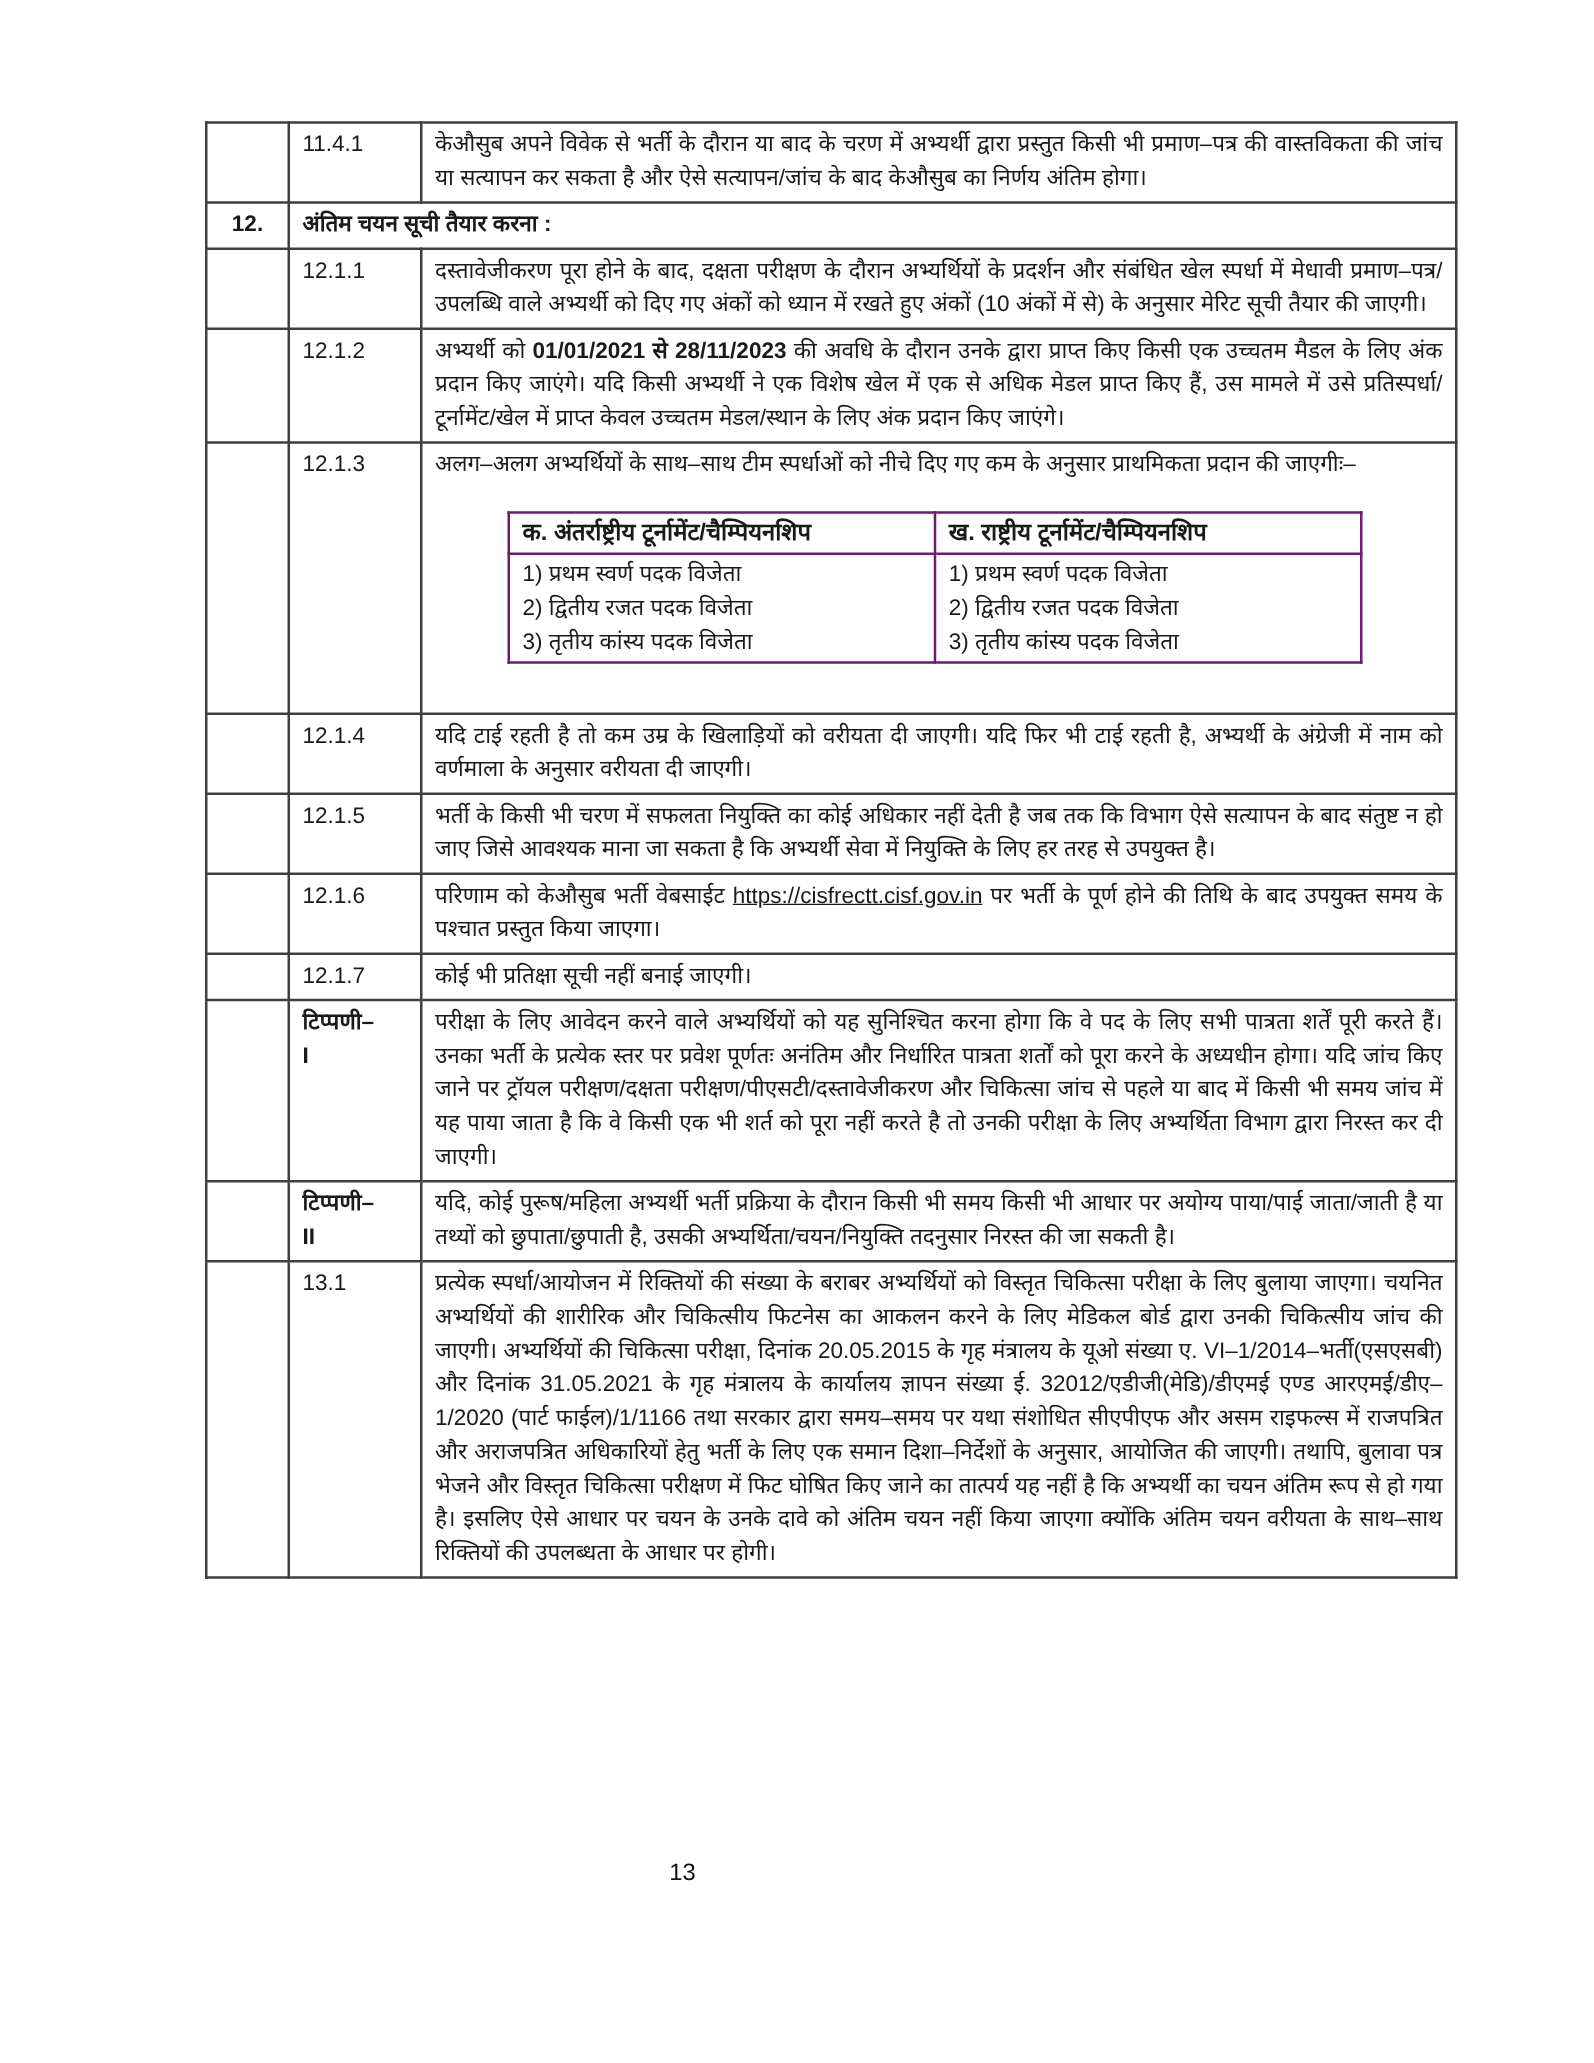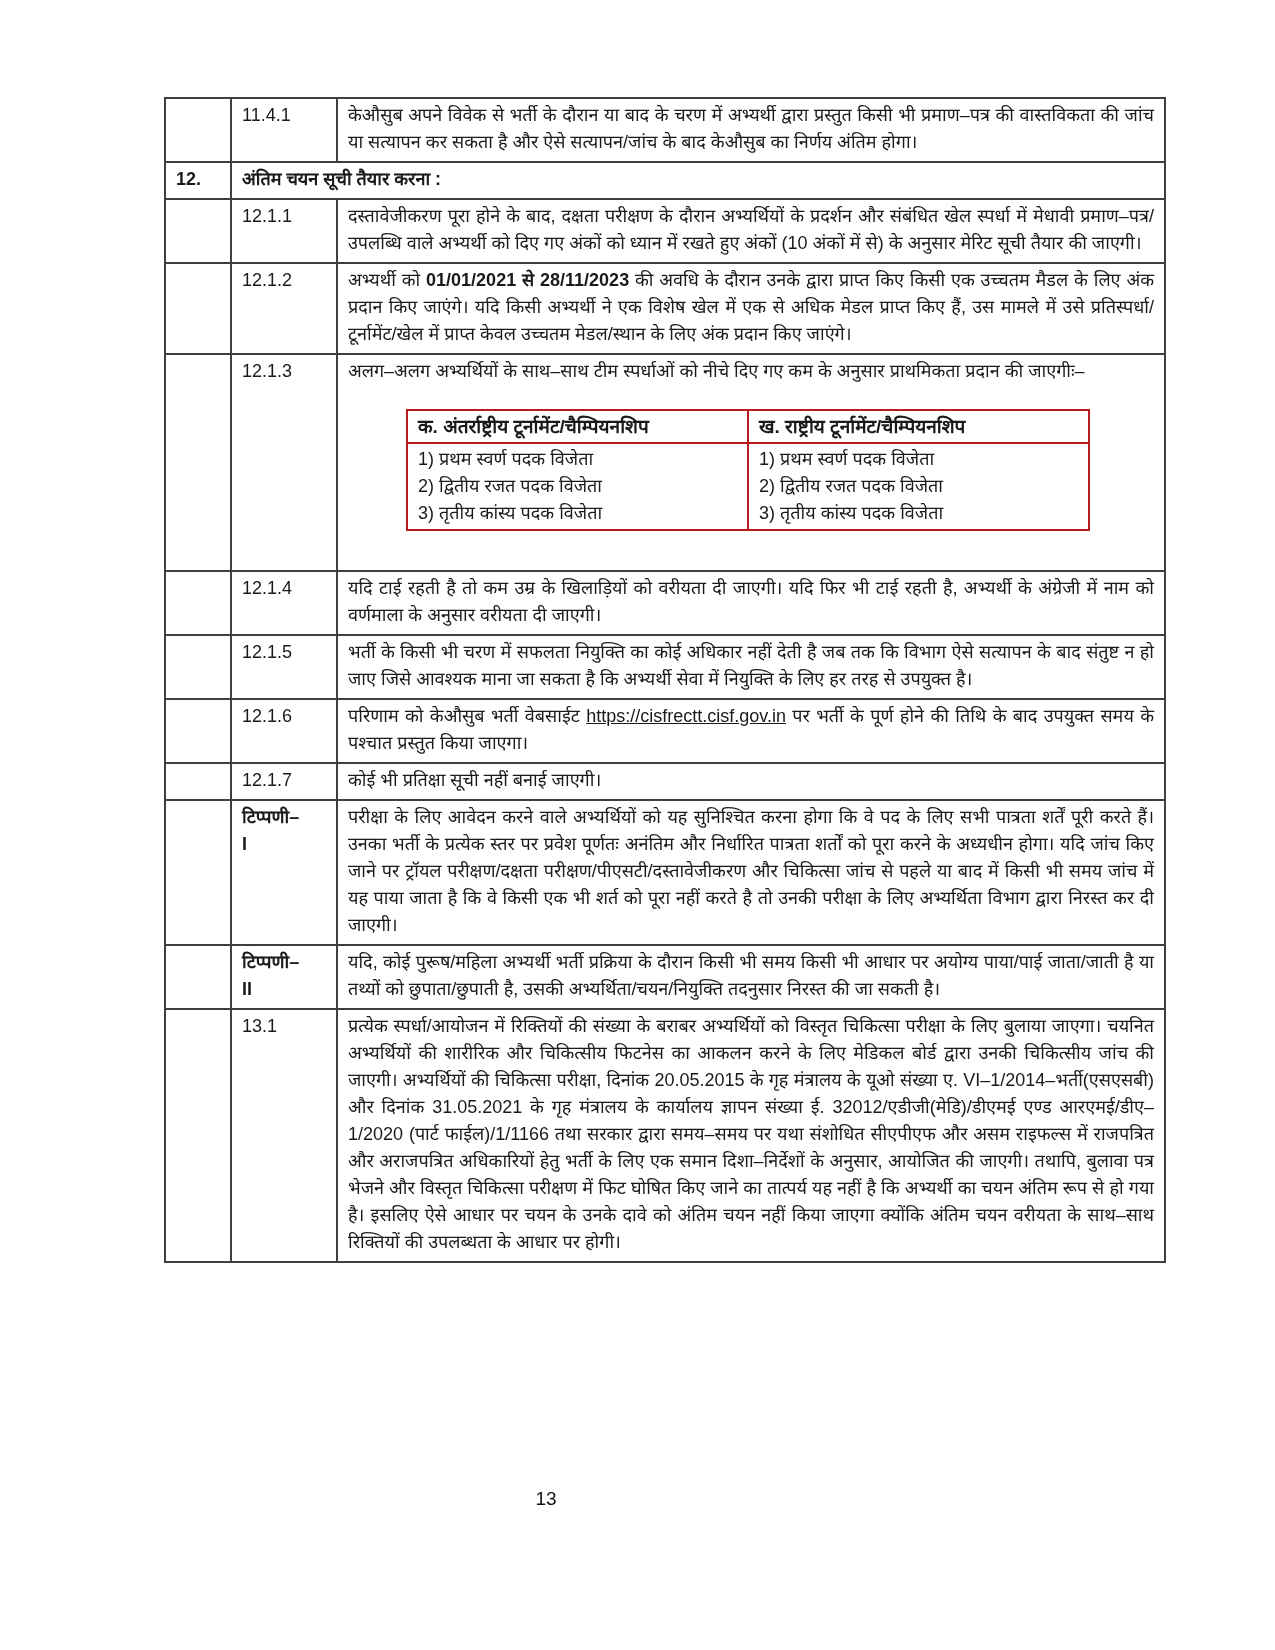--- a/index.html
+++ b/index.html
@@ -29,21 +29,21 @@
   }
   table.doc > tbody > tr > td {
     border: 2px solid #3f3f3f;
     vertical-align: top;
     padding: 3px 10px 5px 10px;
     font-size: 18px;
     line-height: 27px;
   }
   col.c-num { width: 66px; }
   col.c-sub { width: 106px; }
-  td.num-cell { text-align: left; padding-left: 12px; font-size: 17px; }
+  td.num-cell { text-align: center; padding-left: 12px; font-size: 17px; }
   td.sub-cell { font-size: 17px; padding-left: 12px; }
   td.text-cell { text-align: justify; text-justify: inter-word; }
   td.section-title {
     font-weight: bold;
     font-size: 19px;
   }
   .note-label { font-weight: bold; font-size: 18px; }
   .note-label .line2 { display: block; }
   .bold-seg { font-weight: bold; }
   a.doc-link {
@@ -51,21 +51,21 @@
     word-break: break-all;
   }
   
   .inner-table-wrap { margin: 24px 0 34px 58px; }
   table.inner {
     border-collapse: collapse;
     width: 684px;
     table-layout: fixed;
   }
   table.inner td {
-    border: 2px solid #b91c1c;
+    border: 2px solid #701a75;
     padding: 2px 10px;
     font-size: 18px;
     line-height: 27px;
     vertical-align: top;
     text-align: left;
   }
   table.inner td.inner-head { font-weight: bold; font-size: 19px; }
   .medal-item { display: block; }
   .gap-bottom { padding-bottom: 48px !important; }
   .page-number {

